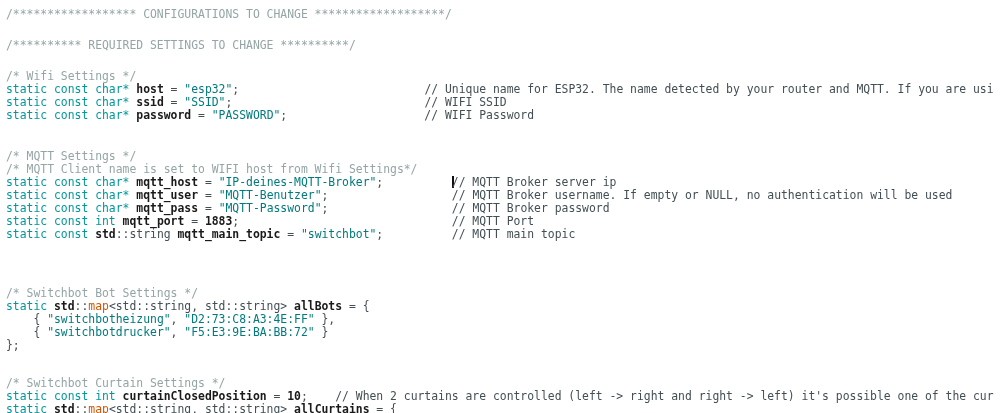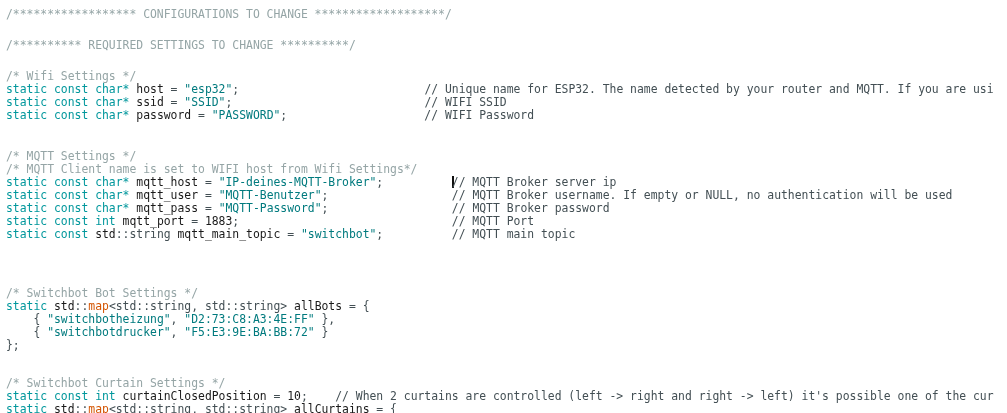--- a/index.html
+++ b/index.html
@@ -22,21 +22,21 @@
     font-size: 11.4px;
     line-height: 13px;
     white-space: pre;
     cursor: text;
   }
   .line {
     height: 13px;
     white-space: pre;
   }
   .blank {  }
-  .seg-id { font-weight: normal; }
+  .seg-id { font-weight: bold; }
   .caret {
     display: inline-block;
     width: 2px;
     height: 12px;
     margin-right: -2px;
     vertical-align: -2px;
     background: #101010;
   }
 </style>
 </head>

